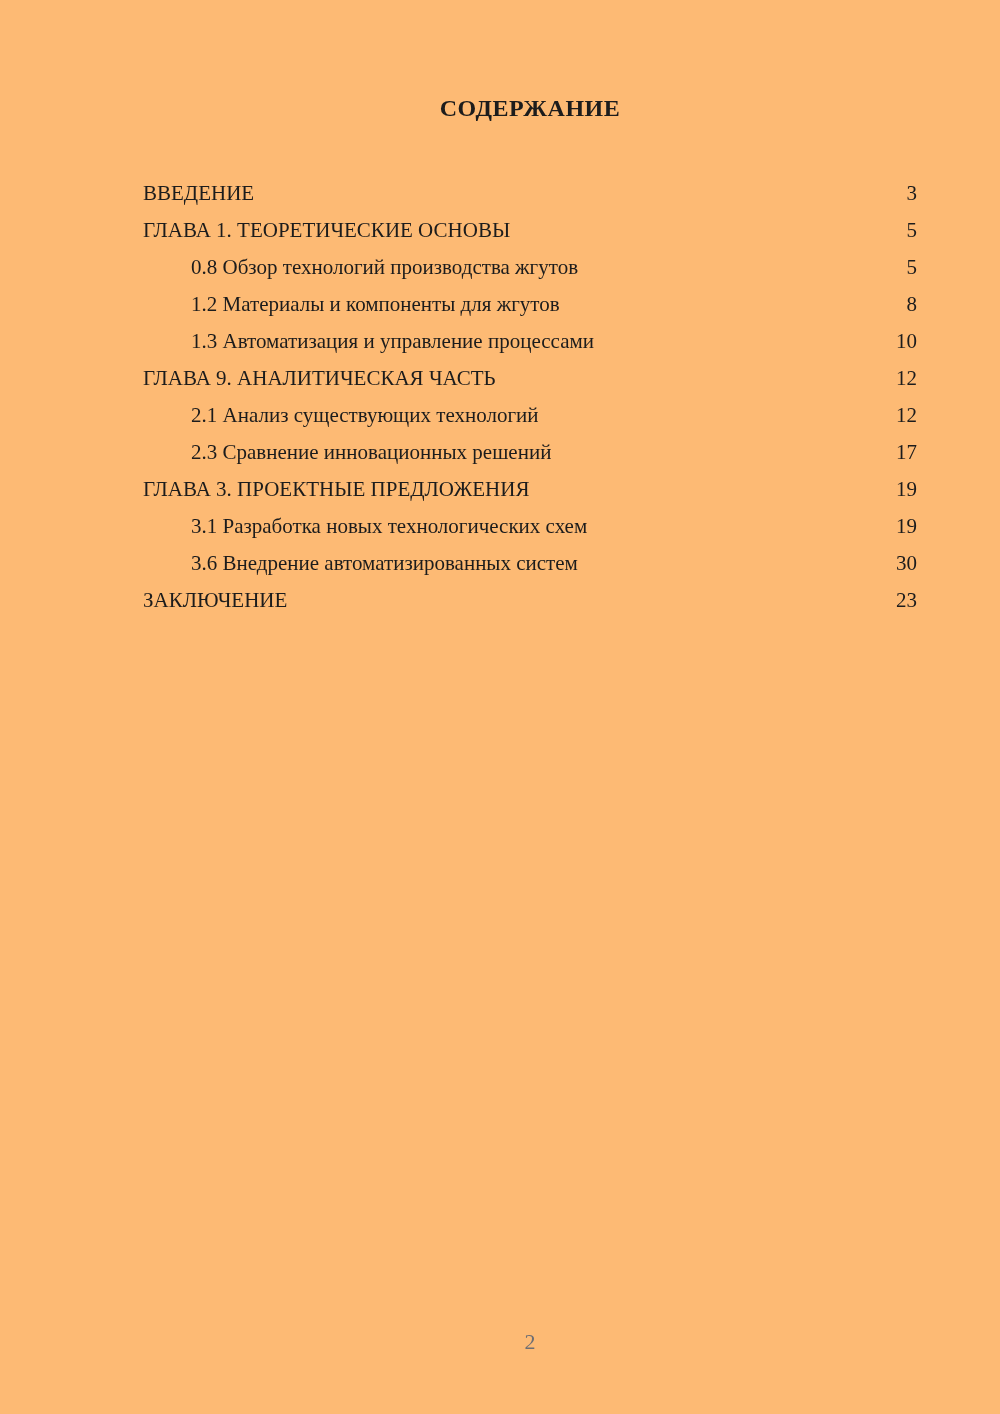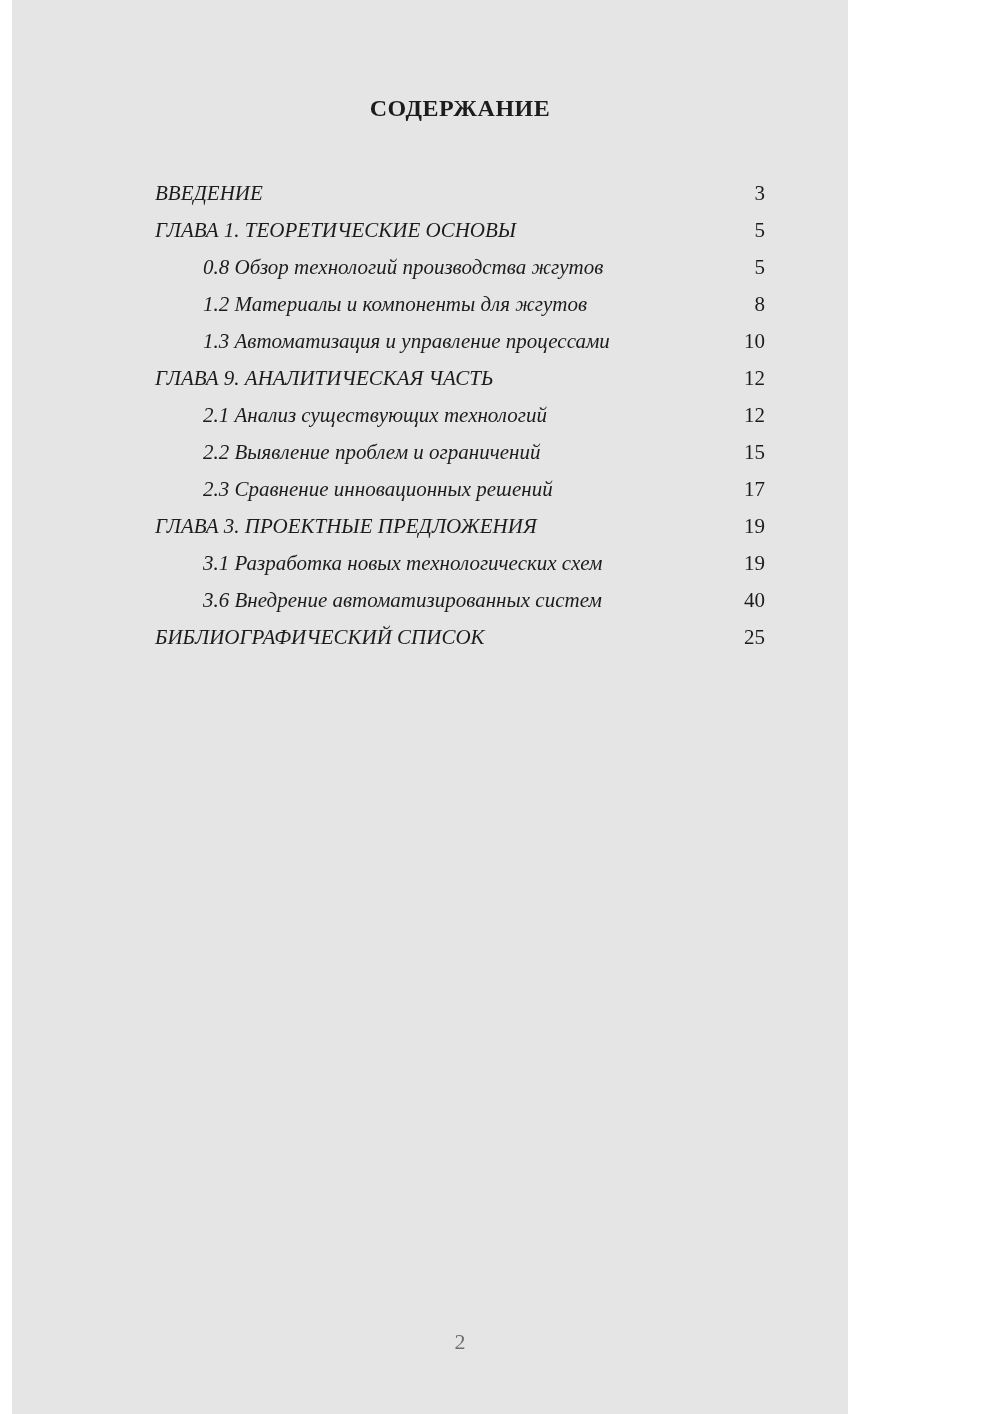--- a/index.html
+++ b/index.html
@@ -4,25 +4,24 @@
 <style>
   * { margin: 0; padding: 0; box-sizing: border-box; }
   html, body {
     width: 1000px;
     height: 1414px;
     background: #ffffff;
     font-family: "Liberation Serif", "DejaVu Serif", serif;
   }
   .page {
     position: relative;
-    width: 836px;
+    width: 1000px;
     height: 1414px;
-    background: #e5e5e5;
+    background: #fdba74;
     overflow: hidden;
-    margin-left: 12px;
   }
   .content {
     position: absolute;
     left: 143px;
     right: 83px;
     top: 94px;
   }
   .doc-title {
     text-align: center;
     font-weight: bold;
@@ -37,21 +36,21 @@
   }
   .toc-row {
     display: flex;
     align-items: baseline;
     justify-content: space-between;
     font-size: 21px;
     line-height: 37px;
     color: #1c1c1c;
     white-space: nowrap;
   }
-  .toc-row .toc-label { flex: 1 1 auto; font-style: italic; }
+  .toc-row .toc-label { flex: 1 1 auto; }
   .toc-row.level-1 .toc-label { padding-left: 48px; }
   .toc-row .toc-page {
     flex: 0 0 auto;
     text-align: right;
     padding-left: 20px;
   }
   .footer-pagenum {
     position: absolute;
     left: 143px;
     right: 83px;
@@ -90,39 +89,35 @@
         </div>
         <div class="toc-row level-0">
           <span class="toc-label">ГЛАВА 9. АНАЛИТИЧЕСКАЯ ЧАСТЬ</span>
           <span class="toc-page">12</span>
         </div>
         <div class="toc-row level-1">
           <span class="toc-label">2.1 Анализ существующих технологий</span>
           <span class="toc-page">12</span>
         </div>
         <div class="toc-row level-1">
-          <span class="toc-label">2.2 Выявление проблем и ограничений</span>
-          <span class="toc-page">15</span>
-        </div>
-        <div class="toc-row level-1">
           <span class="toc-label">2.3 Сравнение инновационных решений</span>
           <span class="toc-page">17</span>
         </div>
         <div class="toc-row level-0">
           <span class="toc-label">ГЛАВА 3. ПРОЕКТНЫЕ ПРЕДЛОЖЕНИЯ</span>
           <span class="toc-page">19</span>
         </div>
         <div class="toc-row level-1">
           <span class="toc-label">3.1 Разработка новых технологических схем</span>
           <span class="toc-page">19</span>
         </div>
         <div class="toc-row level-1">
           <span class="toc-label">3.6 Внедрение автоматизированных систем</span>
-          <span class="toc-page">40</span>
+          <span class="toc-page">30</span>
         </div>
         <div class="toc-row level-0">
-          <span class="toc-label">БИБЛИОГРАФИЧЕСКИЙ СПИСОК</span>
-          <span class="toc-page">25</span>
+          <span class="toc-label">ЗАКЛЮЧЕНИЕ</span>
+          <span class="toc-page">23</span>
         </div>
       </div>
   </div>
   <div class="footer-pagenum">2</div>
 </div>
 
 </body></html>

